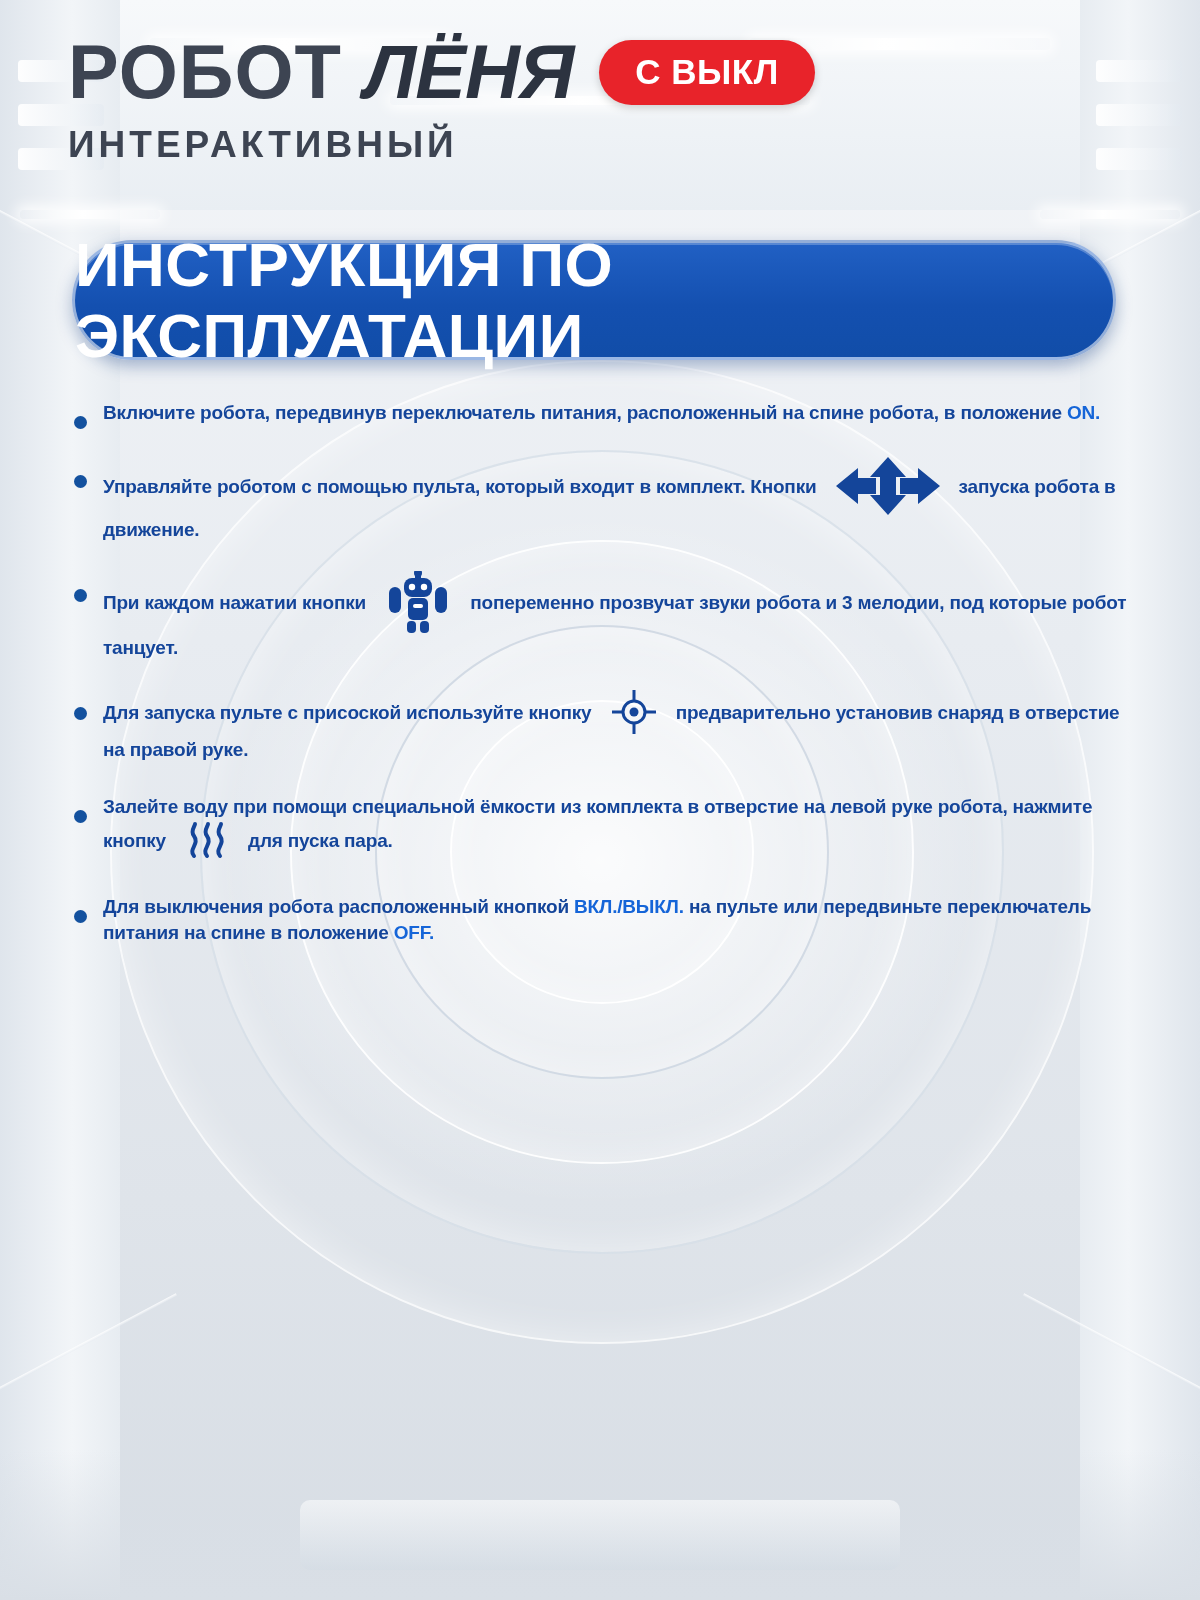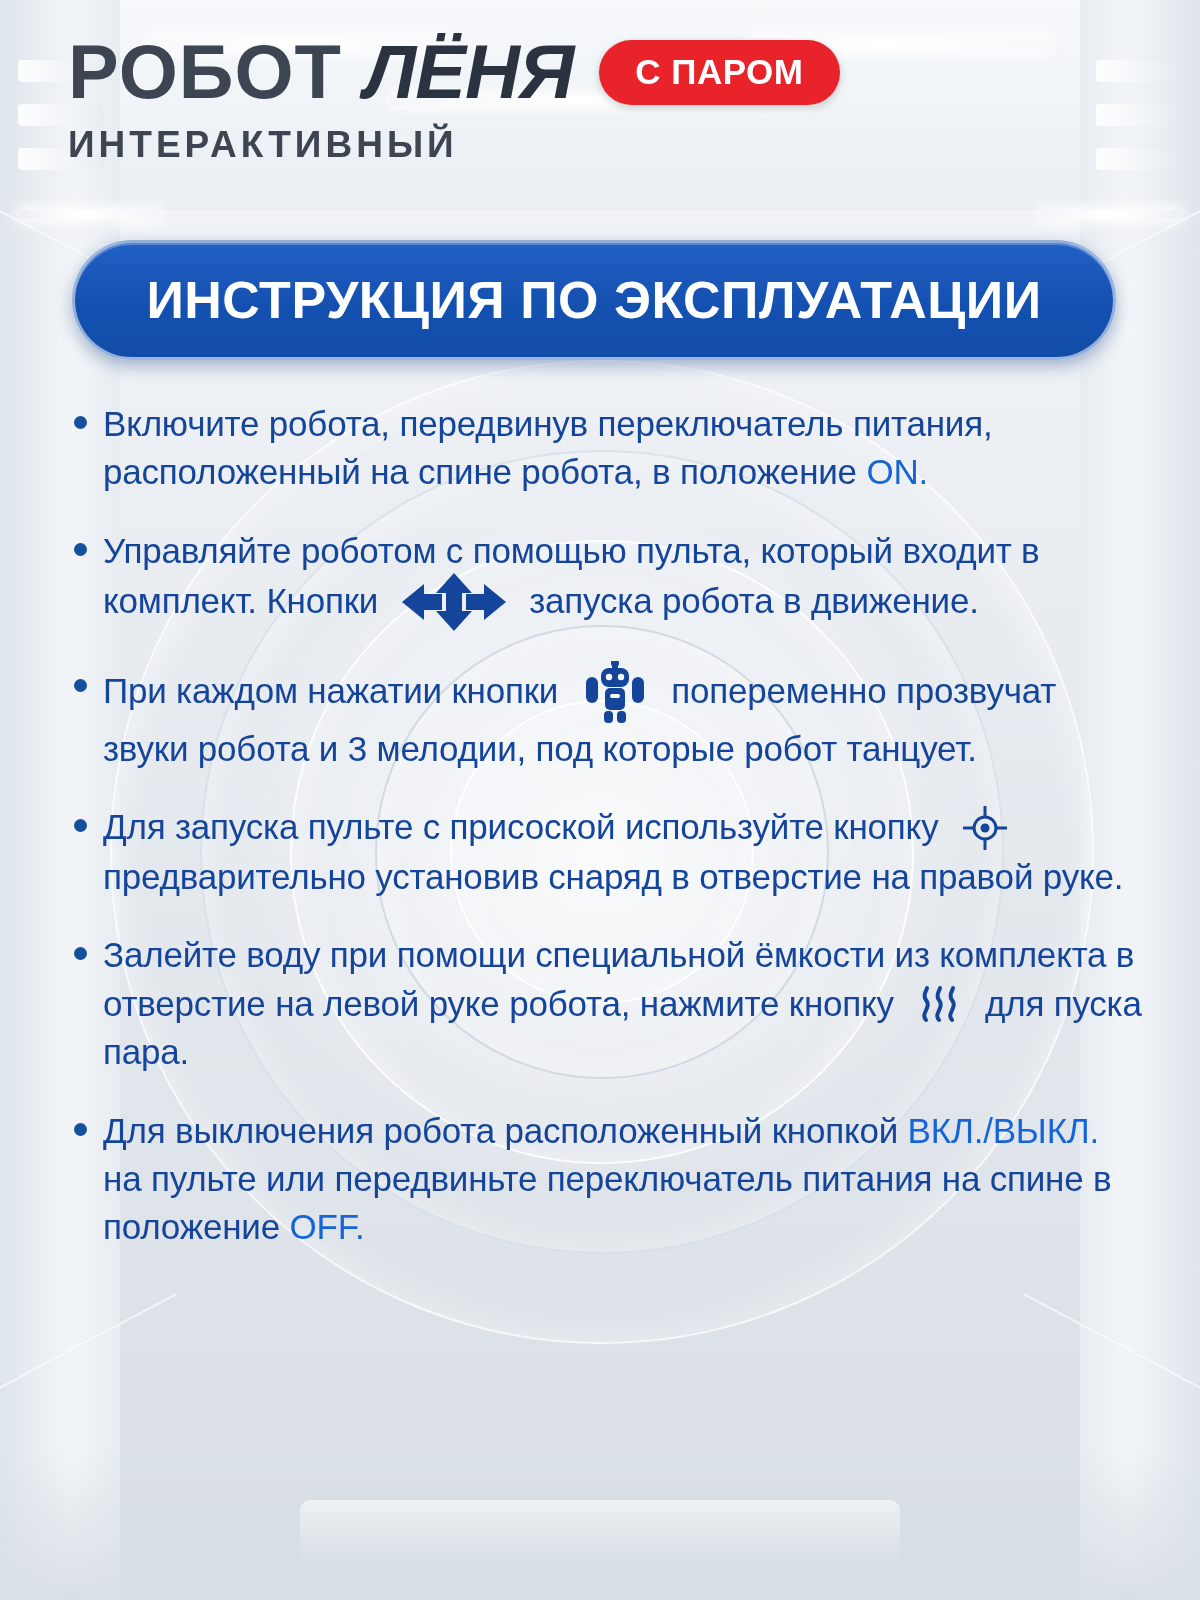--- a/index.html
+++ b/index.html
@@ -116,21 +116,21 @@
     width: 1044px; height: 120px;
     border-radius: 60px;
     background: linear-gradient(180deg, #2160c4 0%, #1450b0 55%, #114da8 100%);
     box-shadow: 0 6px 16px rgba(20,60,130,0.35), inset 0 2px 0 rgba(255,255,255,0.25);
     display: flex; align-items: center; justify-content: center;
     box-sizing: border-box;
     border: 3px solid rgba(255,255,255,0.55);
   }
   .banner-text {
     color: #ffffff;
-    font-size: 52px;
+    font-size: 62px;
     font-weight: 800;
     letter-spacing: 0.5px;
     text-align: left;
   }
 
   
   .list {
     position: absolute;
     left: 74px; top: 400px;
     width: 1070px;
@@ -142,22 +142,22 @@
   }
   .bullet {
     flex: 0 0 auto;
     width: 13px; height: 13px;
     border-radius: 50%;
     background: #13519f;
     margin: 16px 16px 0 0;
   }
   .item-text {
     color: #14459a;
-    font-size: 35px;
-    font-weight: 400;
+    font-size: 19px;
+    font-weight: 700;
     line-height: 1.38;
     letter-spacing: -0.2px;
   }
   .accent { color: #1565d8; }
 
   .inline-icon {
     display: inline-block;
     vertical-align: middle;
     position: relative;
     top: -2px;
@@ -204,21 +204,21 @@
     <div class="panel p-d"></div>
     <div class="slat" style="left:300px; bottom:30px; width:600px; height:70px; border-radius:10px; background:linear-gradient(180deg, rgba(255,255,255,0.55), rgba(210,219,228,0.45));"></div>
   </div>
 
   <div class="header">
     <div class="title-row">
       <div class="brand-title">
         <span>РОБОТ</span>
         <span class="name">ЛЁНЯ</span>
       </div>
-      <div class="steam-badge">С ПАРОМ</div>
+      <div class="steam-badge">С ВЫКЛ</div>
     </div>
     <div class="subtitle">ИНТЕРАКТИВНЫЙ</div>
   </div>
 
   <div class="banner">
     <div class="banner-text">ИНСТРУКЦИЯ ПО ЭКСПЛУАТАЦИИ</div>
   </div>
 
   <div class="list" id="instruction-list">
       <div class="item">

